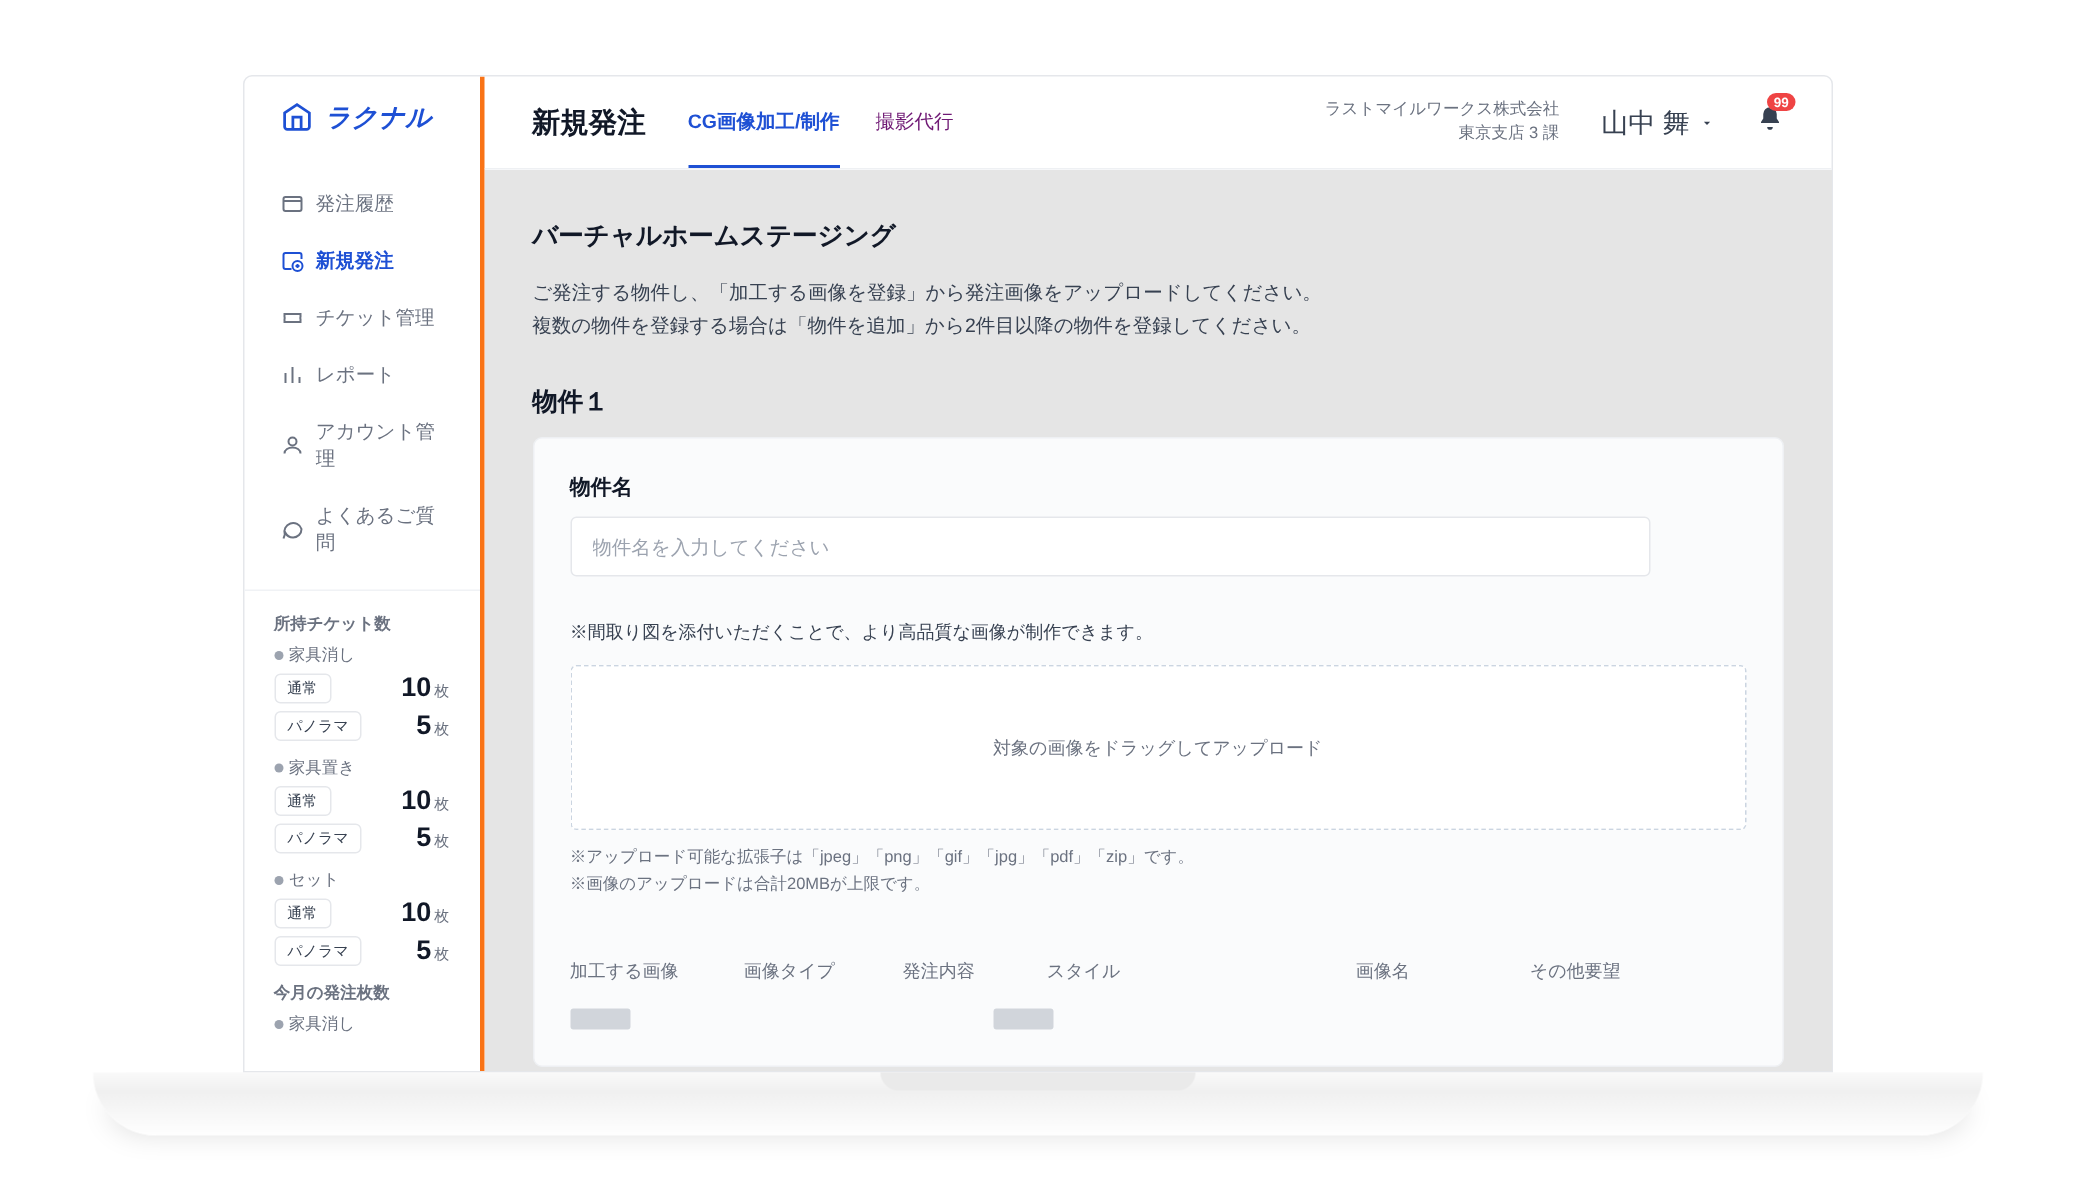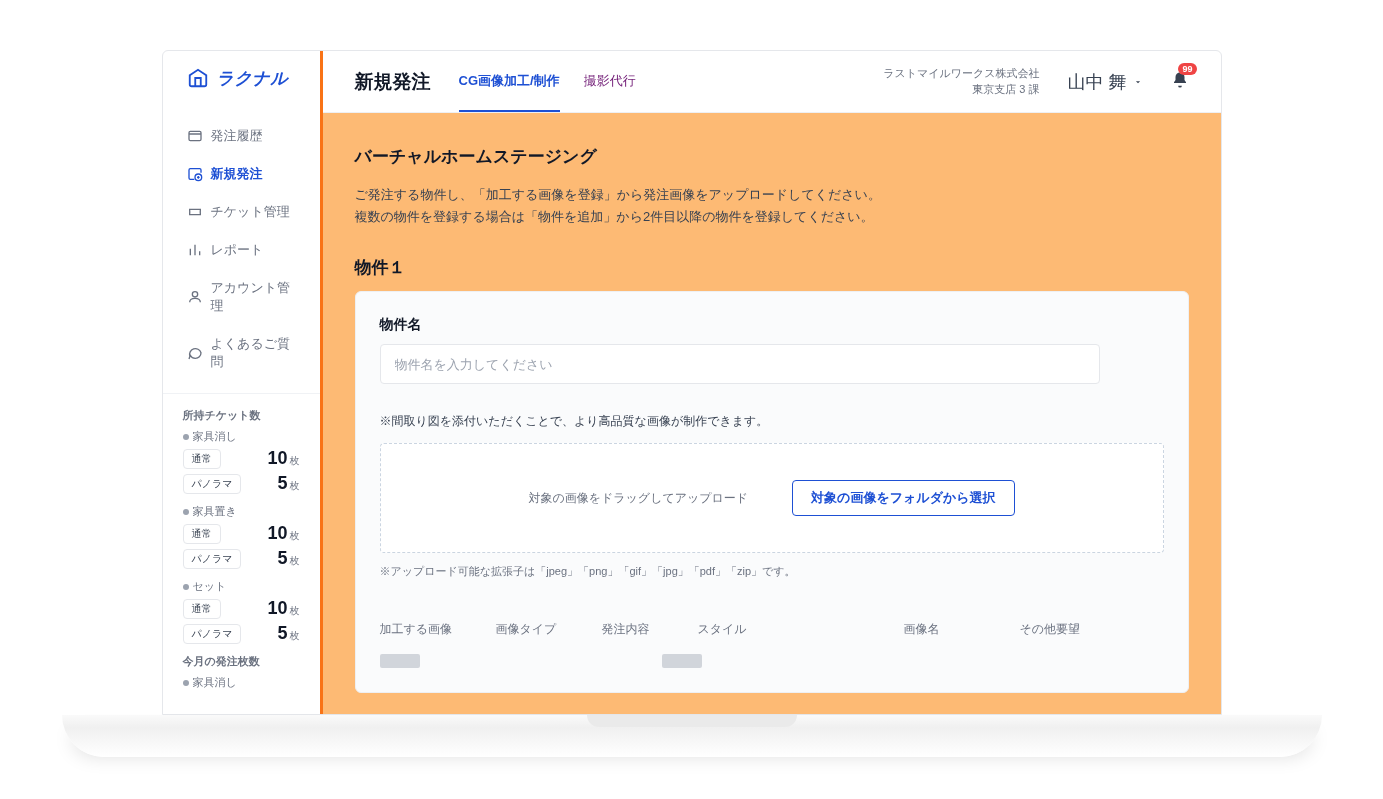--- a/index.html
+++ b/index.html
@@ -227,21 +227,21 @@
       border-radius: 999px;
       padding: 1px 4px;
       min-width: 16px;
       text-align: center;
     }
 
     .content {
       flex: 1;
       overflow-y: auto;
       padding: 32px;
-      background: #fdba74;
+      background: #e5e5e5;
     }
     .section-title {
       font-size: 17px;
       font-weight: 700;
       color: #111827;
       margin-bottom: 16px;
     }
     .section-desc {
       font-size: 13px;
       color: #374151;
@@ -516,24 +516,24 @@
         <h3 class="subsection-title">物件１</h3>
 
         <div class="card">
           <div class="field-label">物件名</div>
           <input type="text" class="text-input" placeholder="物件名を入力してください" style="">
 
           <div class="section-block">
             <div class="help-text">※間取り図を添付いただくことで、より高品質な画像が制作できます。</div>
             <div class="dropzone">
               <span class="dropzone-text">対象の画像をドラッグしてアップロード</span>
-              <button class="select-btn">対象の画像をフォルダから選択</button>
             </div>
             <div class="notes">
               <div>※アップロード可能な拡張子は「jpeg」「png」「gif」「jpg」「pdf」「zip」です。</div>
+              <div>※画像のアップロードは合計20MBが上限です。</div>
             </div>
           </div>
 
           <div class="table-headers">
             <span class="th1">加工する画像</span>
             <span class="th2">画像タイプ</span>
             <span class="th3">発注内容</span>
             <span class="th4">スタイル</span>
             <span class="th5">画像名</span>
             <span class="th6">その他要望</span>

